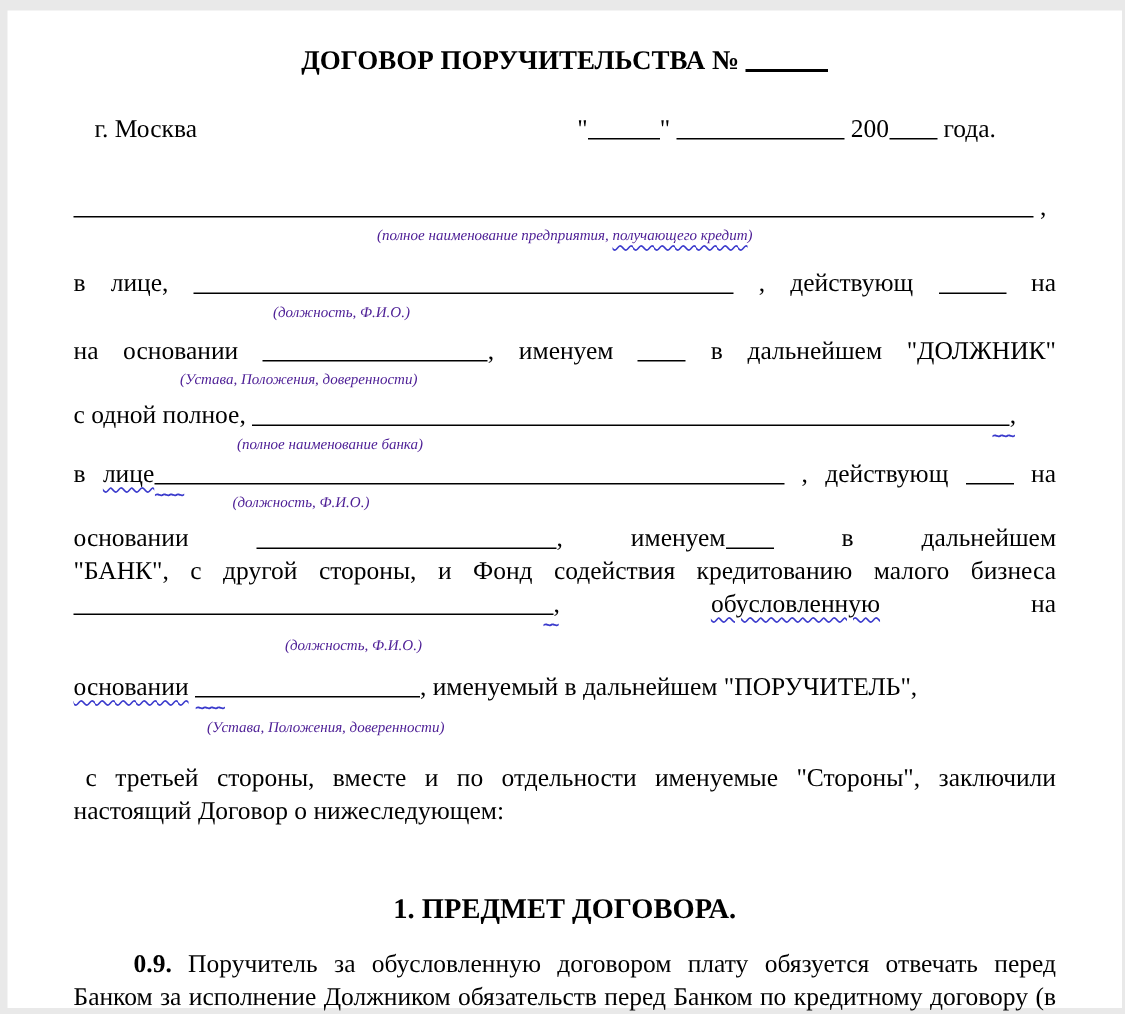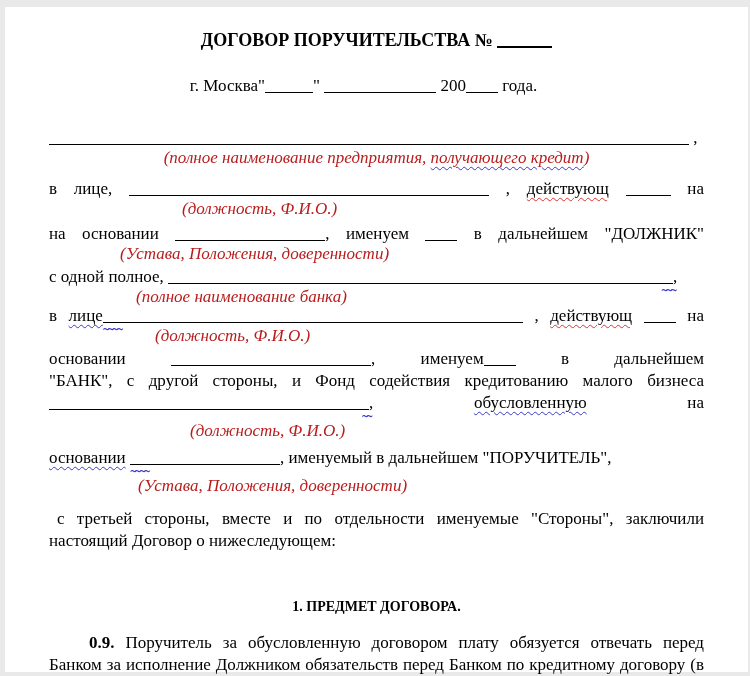--- a/index.html
+++ b/index.html
@@ -13,56 +13,56 @@
     position:absolute;left:5px;top:7px;right:2px;bottom:4px;
     background:#ffffff;
     padding:20px 44px 0 44px;
     box-sizing:border-box;
     font-size:17px;line-height:22px;
   }
   .title{
     text-align:center;font-weight:bold;font-size:18px;margin-top:2px;
   }
   .dateline{
-    display:flex;justify-content:center;margin-top:24px;
+    display:flex;justify-content:space-between;margin-top:24px;
   }
   .dateline .city{padding-left:14px;}
   .dateline .right{margin-right:40px;white-space:nowrap;}
   .bl{
     display:inline-block;height:14px;vertical-align:-2px;
     border-bottom:1px solid #000;position:relative;
   }
   .bl-b{border-bottom-width:2px;}
   .w32{width:32px}.w45{width:45px}.w48{width:48px}.w55{width:55px}.w112{width:112px}.w150{width:150px}.w200{width:200px}
   .w320{width:320px}.w360{width:360px}.w420{width:420px}
   .w505{width:505px}.w640{width:640px}
   .cap{
-    font-style:italic;font-size:17px;line-height:17px;color:#b91c1c;
+    font-style:italic;font-size:10px;line-height:17px;color:#4c1d95;
   }
   .cap-center{text-align:center;}
   .sqr{
-    text-decoration:underline;text-decoration-style:wavy;
+    text-decoration-style:wavy;
     text-decoration-color:#e03333;text-decoration-thickness:1px;
     text-underline-offset:3px;
   }
   .sqb{
     text-decoration:underline;text-decoration-style:wavy;
     text-decoration-color:#3a3acc;text-decoration-thickness:1px;
     text-underline-offset:3px;
   }
   .wave{
     position:absolute;bottom:-13px;left:0;color:#3a3acc;
     font-size:11px;font-weight:bold;letter-spacing:-2px;line-height:1;
     font-family:"DejaVu Sans Mono",monospace;user-select:none;
   }
   .wave-r{left:auto;right:-2px;}
   .line{margin-top:0;}
   .jl{text-align:justify;text-align-last:justify;}
   .just{text-align:justify;}
-  .heading{text-align:center;font-weight:bold;font-size:14px;margin-top:44px;}
+  .heading{text-align:center;font-weight:bold;font-size:19px;margin-top:44px;}
   .mt4{margin-top:4px}.mt6{margin-top:6px}.mt8{margin-top:8px}
   .mt12{margin-top:12px}.mt14{margin-top:14px}
   .mt30{margin-top:30px}
 </style>
 </head>
 <body>
 
 <div class="page">
 
   <div class="title">
@@ -107,21 +107,21 @@
     <span>в дальнейшем "ДОЛЖНИК"</span>
   </div>
   <div class="cap" style="margin-left:71px">
     <span>(Устава, Положения, доверенности)</span>
   </div>
 
   <div class="line mt4">
     <span>с одной полное,</span>
     <span class="bl w505"><span class="wave wave-r">~~~</span></span><span>,</span>
   </div>
-  <div class="cap" style="margin-left:87px">
+  <div class="cap" style="margin-left:109px">
     <span>(полное наименование банка)</span>
   </div>
 
   <div class="line jl">
     <span>в</span>
     <span class="sqb">лице</span><span class="bl w420"><span class="wave">~~~~</span></span>
     <span>,</span>
     <span class="sqr">действующ</span>
     <span class="bl w32"></span>
     <span>на</span>

